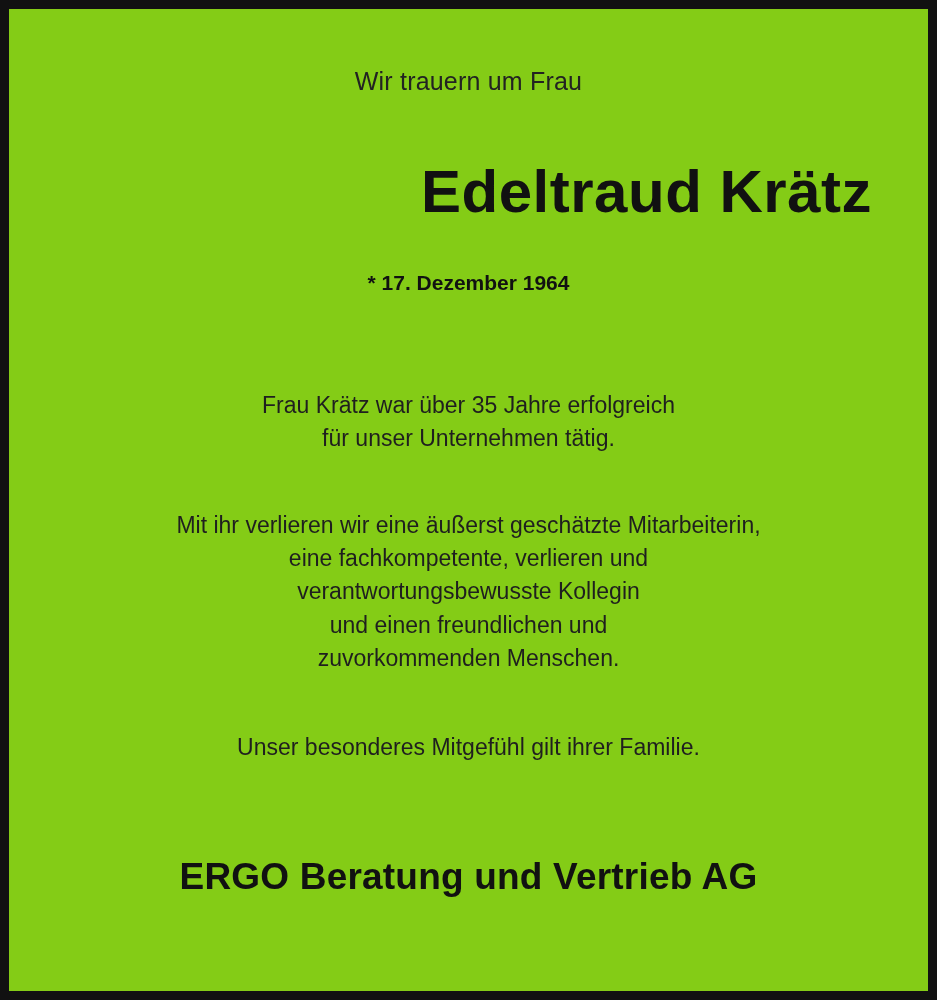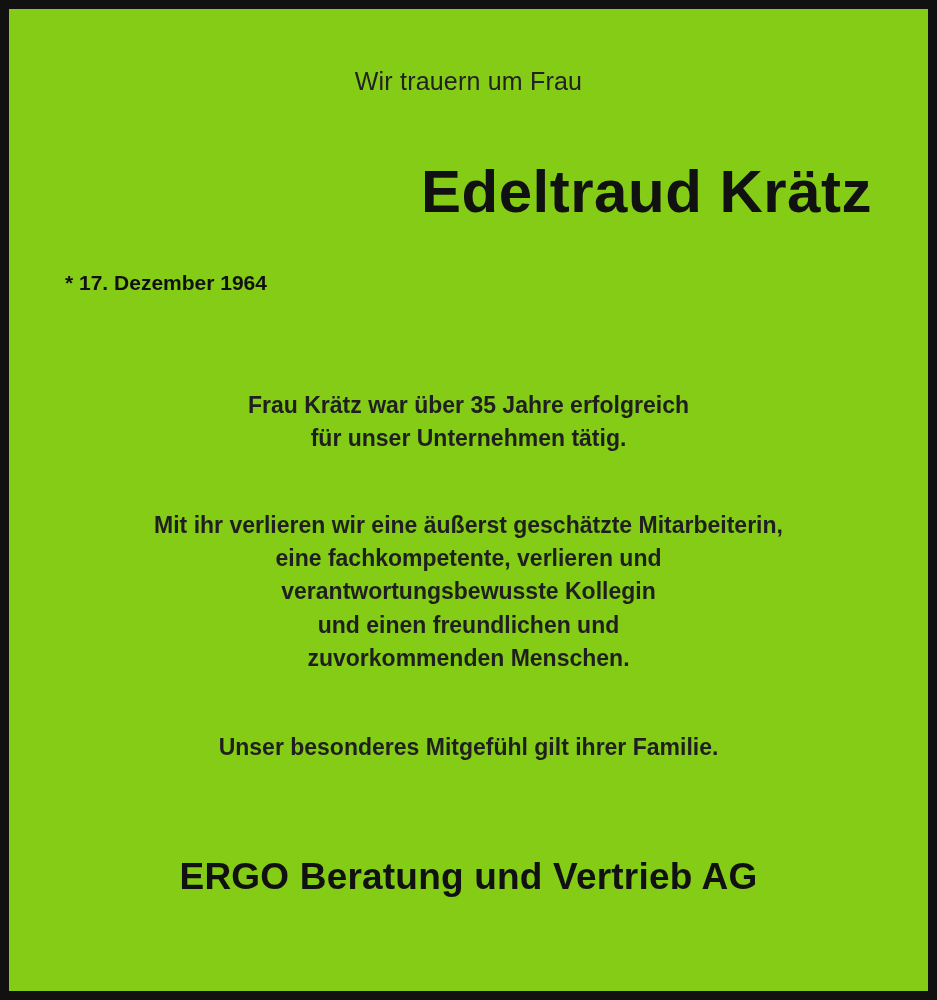--- a/index.html
+++ b/index.html
@@ -53,32 +53,31 @@
   .dates-row {
     margin: 0;
     padding-top: 48px;
     display: flex;
     justify-content: center;
     align-items: baseline;
     gap: 57px;
     font-size: 21px;
     font-weight: 700;
     color: #111111;
-    flex-direction: column;
   }
   .date-item {
     white-space: nowrap;
   }
   .body-block {
     margin: 0;
     padding-top: 94px;
     font-size: 23px;
     line-height: 1.44;
     color: #1f1f1f;
-    font-weight: 700;
+    font-weight: 400;
   }
   .body-block.second {
     padding-top: 54px;
   }
   .body-block.third {
     padding-top: 56px;
   }
   .body-line {
     display: block;
   }

